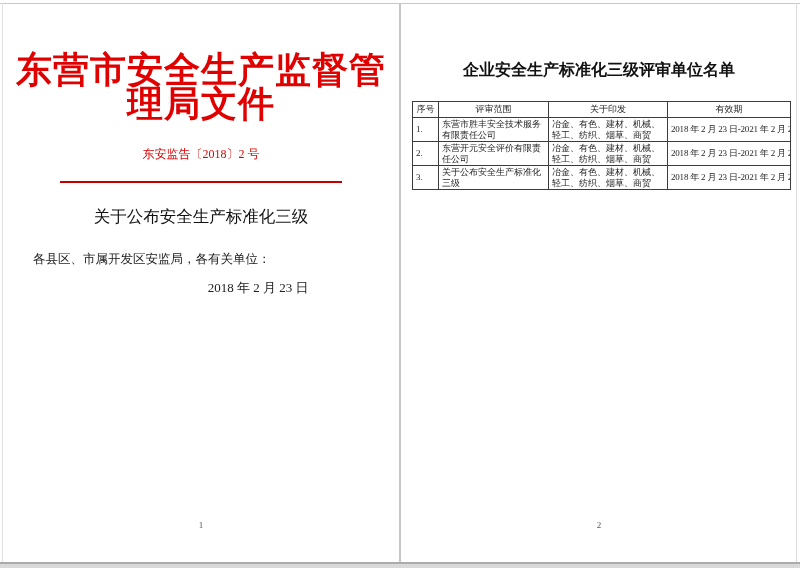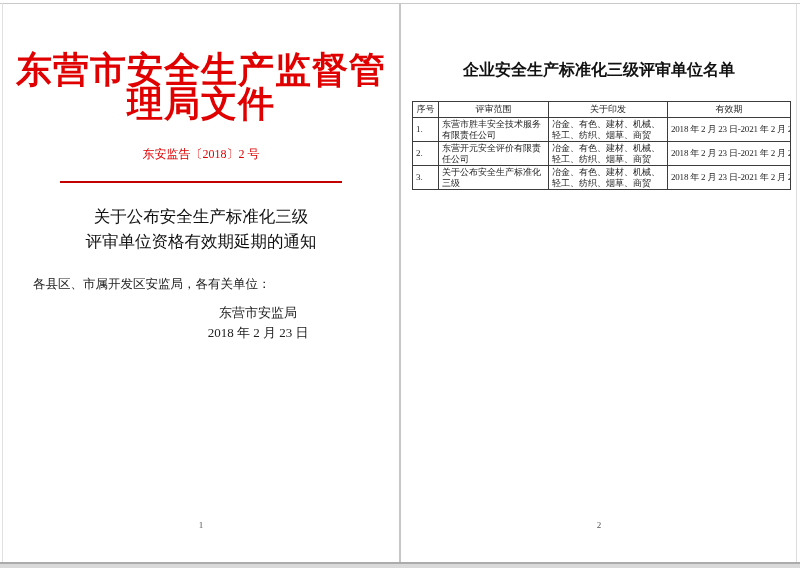--- a/index.html
+++ b/index.html
@@ -48,27 +48,25 @@
 <body>
 
 <div>
 
   <div class="page page-left">
     <div class="red-title" style="color: rgb(224, 0, 0);">东营市安全生产监督管理局文件</div>
     <div class="doc-no" style="color: rgb(224, 0, 0);">东安监告〔2018〕2 号</div>
     <div class="red-rule" style="background: rgb(196, 0, 0);"></div>
     <div class="doc-title">
       <div>关于公布安全生产标准化三级</div>
-      <div>评审单位资格有效期延期的通知</div>
     </div>
     <div class="body-text">
       <p class="no-indent">各县区、市属开发区安监局，各有关单位：</p>
     </div>
     <div class="signature">
-      <div>东营市安监局</div>
       <div>2018 年 2 月 23 日</div>
     </div>
     <div class="page-num">1</div>
   </div>
 
   <div class="page page-right">
     <div class="attach-title">企业安全生产标准化三级评审单位名单</div>
     <table class="review-table">
       <colgroup>
         <col style="width:26px">

